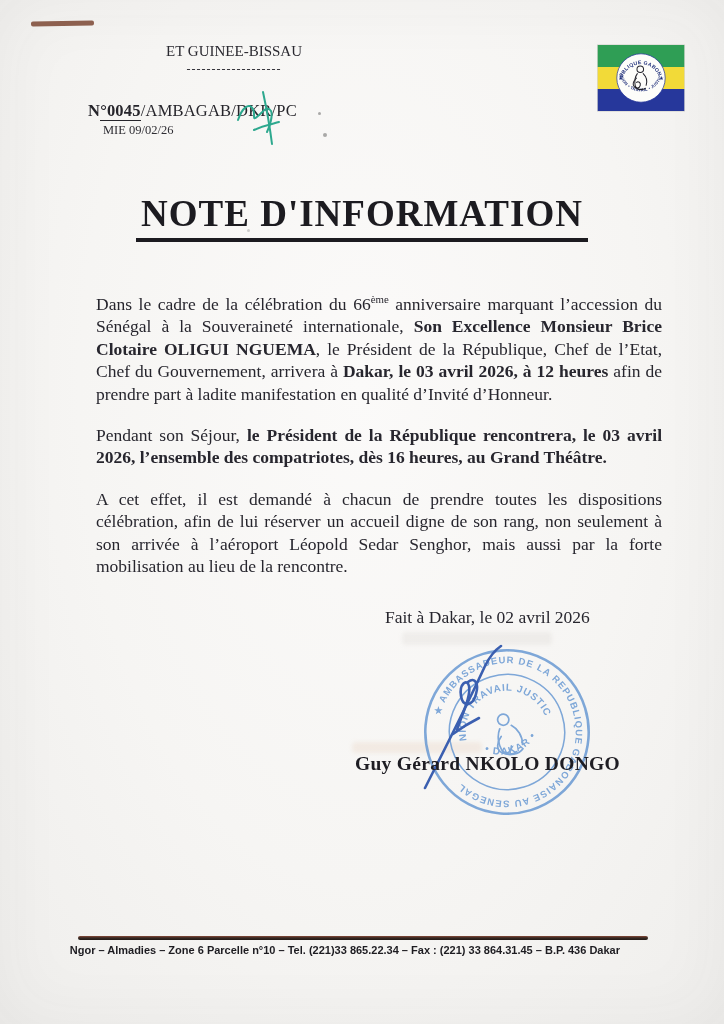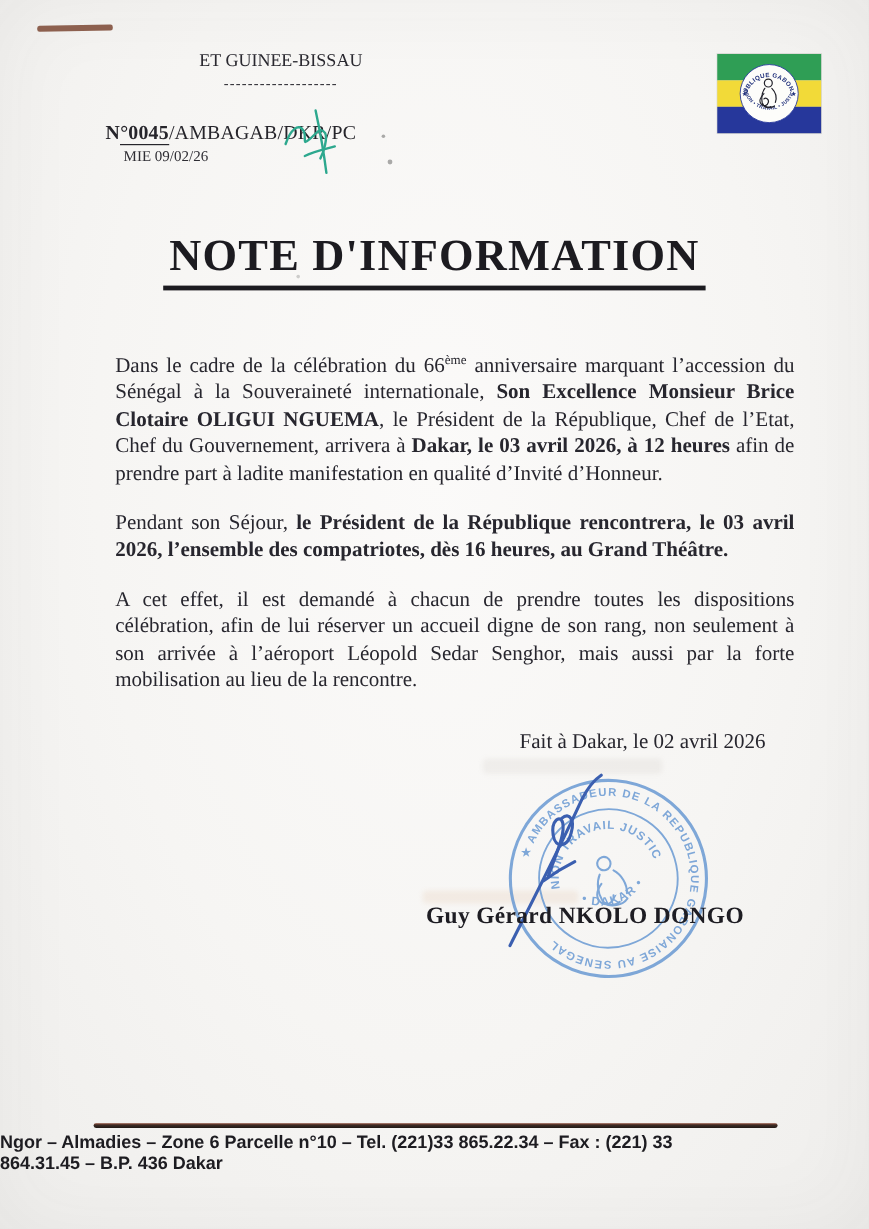--- a/index.html
+++ b/index.html
@@ -32,31 +32,31 @@
     border-bottom:4px solid #1c1b20;padding:0 5px 3px;}
 
   
   .body-text{position:absolute;left:96px;top:293px;width:566px;font-size:17.5px;line-height:22.4px;text-align:justify;color:#27262e;}
   .body-text p{margin:0;}
   .body-text p + p{margin-top:19px;}
   .body-text b{font-weight:700;}
   .body-text sup{font-size:62%;line-height:0;vertical-align:super;}
 
   
-  .place-date{position:absolute;left:385px;top:607px;font-size:17.5px;color:#27262e;margin-left:48px;}
+  .place-date{position:absolute;left:385px;top:607px;font-size:17.5px;color:#27262e;}
   .role{position:absolute;left:390px;top:646px;font-size:20px;font-weight:700;letter-spacing:.8px;color:#1e1d23;}
   .signer{position:absolute;left:355px;top:753px;font-size:19.5px;font-weight:700;letter-spacing:.3px;color:#1e1d23;text-align:center;}
   .stamp{position:absolute;left:421px;top:646px;width:172px;height:172px;opacity:.82;transform:rotate(-17deg);}
   .signature{position:absolute;left:413px;top:638px;width:115px;height:155px;}
 
   
   .footer-rule{position:absolute;left:78px;top:936px;width:570px;height:4px;
     background:linear-gradient(to bottom,#8a4a38 0%,#3a2a24 45%,#201815 100%);border-radius:2px;}
-  .footer-text{position:absolute;left:0;top:944px;width:620px;text-align:left;
-    font-family:"Liberation Sans","DejaVu Sans",sans-serif;font-size:15px;font-weight:700;color:#1d1c21;}
+  .footer-text{position:absolute;left:0;top:944px;width:620px;text-align:right;
+    font-family:"Liberation Sans","DejaVu Sans",sans-serif;font-size:11px;font-weight:700;color:#1d1c21;}
 </style>
 </head>
 <body>
 
 <div class="page">
 
   <div class="scan-mark"></div>
   <div class="speck" style="left:318px;top:112px;width:3px;height:3px;"></div>
   <div class="speck" style="left:323px;top:133px;width:4px;height:4px;"></div>
   <div class="speck" style="left:247px;top:229px;width:3px;height:3px;opacity:.25;"></div>

